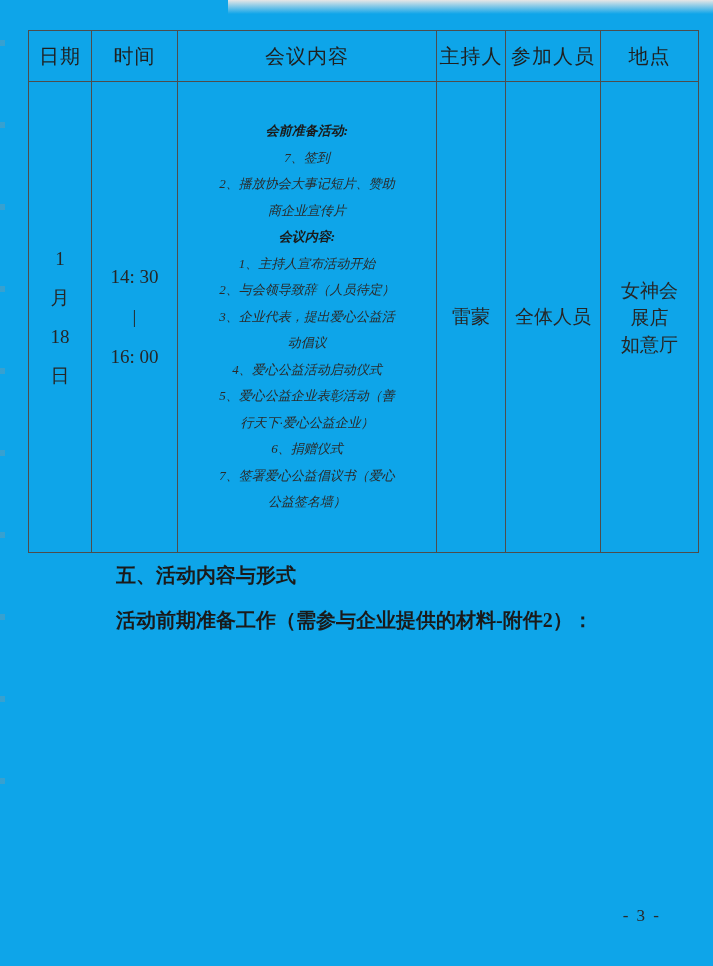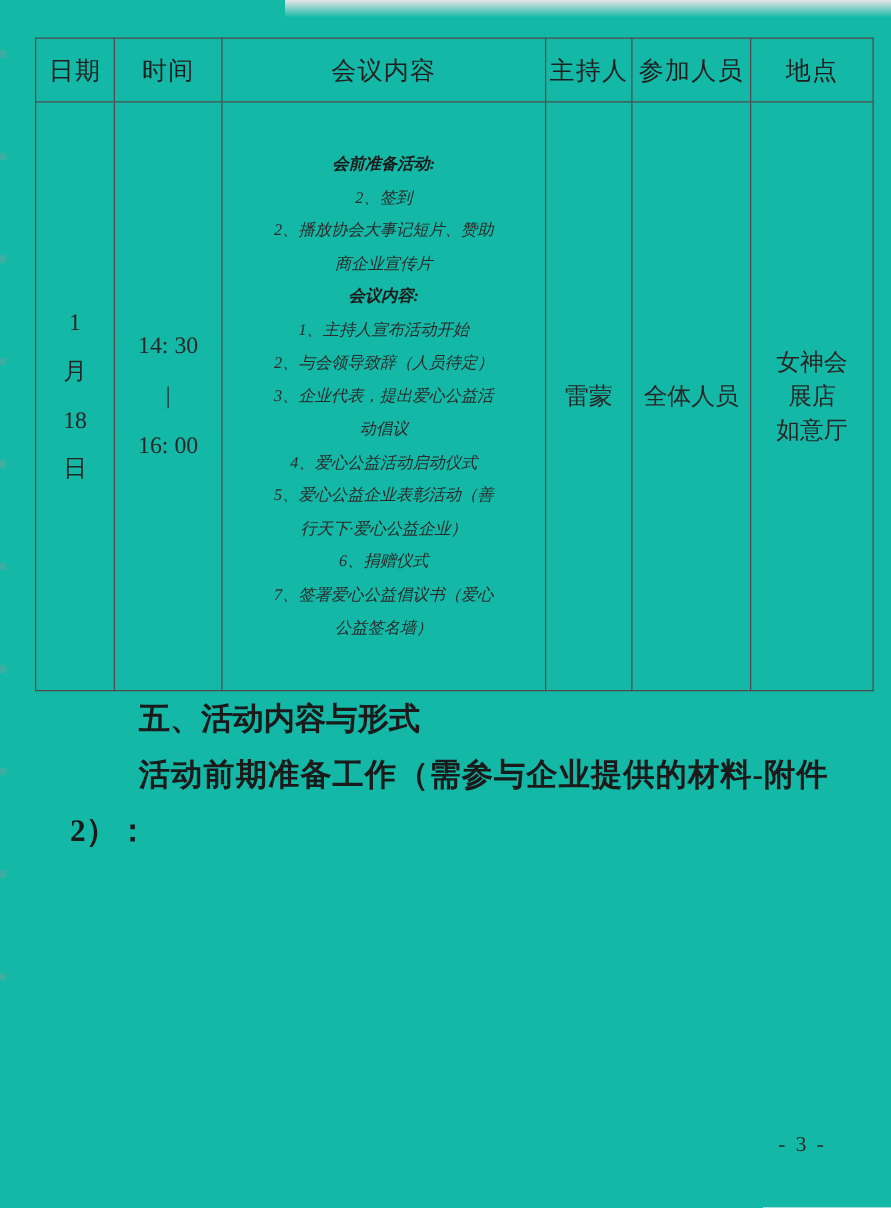--- a/index.html
+++ b/index.html
@@ -4,21 +4,21 @@
 <style>
   html, body {
     margin: 0;
     padding: 0;
     background: #ffffff;
   }
   .page {
     position: relative;
     width: 713px;
     height: 966px;
-    background: #14b8a6;
+    background: #0ea5e9;
     font-family: "Liberation Serif", "DejaVu Serif", serif;
     color: #262626;
     overflow: hidden;
   }
   
   .scan-band {
     position: absolute;
     top: 0; left: 228px;
     width: 485px; height: 14px;
     background: linear-gradient(to bottom, #e6e6e6, rgba(250,250,250,0));
@@ -74,23 +74,23 @@
     line-height: 26.5px;
     white-space: nowrap;
     color: #2a2a2a;
     font-style: italic;
   }
   td.cell-content .line.bold { font-weight: bold; color: #1a1a1a; }
 
   
   .body-text {
     position: absolute;
-    top: 553px; left: 56px;
+    top: 553px; left: 72px;
     width: 606px;
-    font-size: 25px;
+    font-size: 20px;
     line-height: 45px;
     text-align: justify;
     color: #242424;
   }
   .body-text p { margin: 0; text-indent: 2.2em; }
   .body-text p.num-item { text-indent: 2.6em; }
   .bold-head { font-weight: bold; color: #1a1a1a; }
   .kaiti-note { font-weight: normal; color: #484848; }
 
   .page-number {
@@ -136,21 +136,21 @@
             <div class="line">18</div>
             <div class="line">日</div>
           </td>
         <td class="cell-time">
             <div class="line">14: 30</div>
             <div class="line">|</div>
             <div class="line">16: 00</div>
           </td>
         <td class="cell-content">
             <div class="line bold">会前准备活动:</div>
-            <div class="line">2、签到</div>
+            <div class="line">7、签到</div>
             <div class="line">2、播放协会大事记短片、赞助</div>
             <div class="line">商企业宣传片</div>
             <div class="line bold">会议内容:</div>
             <div class="line">1、主持人宣布活动开始</div>
             <div class="line">2、与会领导致辞（人员待定）</div>
             <div class="line">3、企业代表，提出爱心公益活</div>
             <div class="line">动倡议</div>
             <div class="line">4、爱心公益活动启动仪式</div>
             <div class="line">5、爱心公益企业表彰活动（善</div>
             <div class="line">行天下·爱心公益企业）</div>

